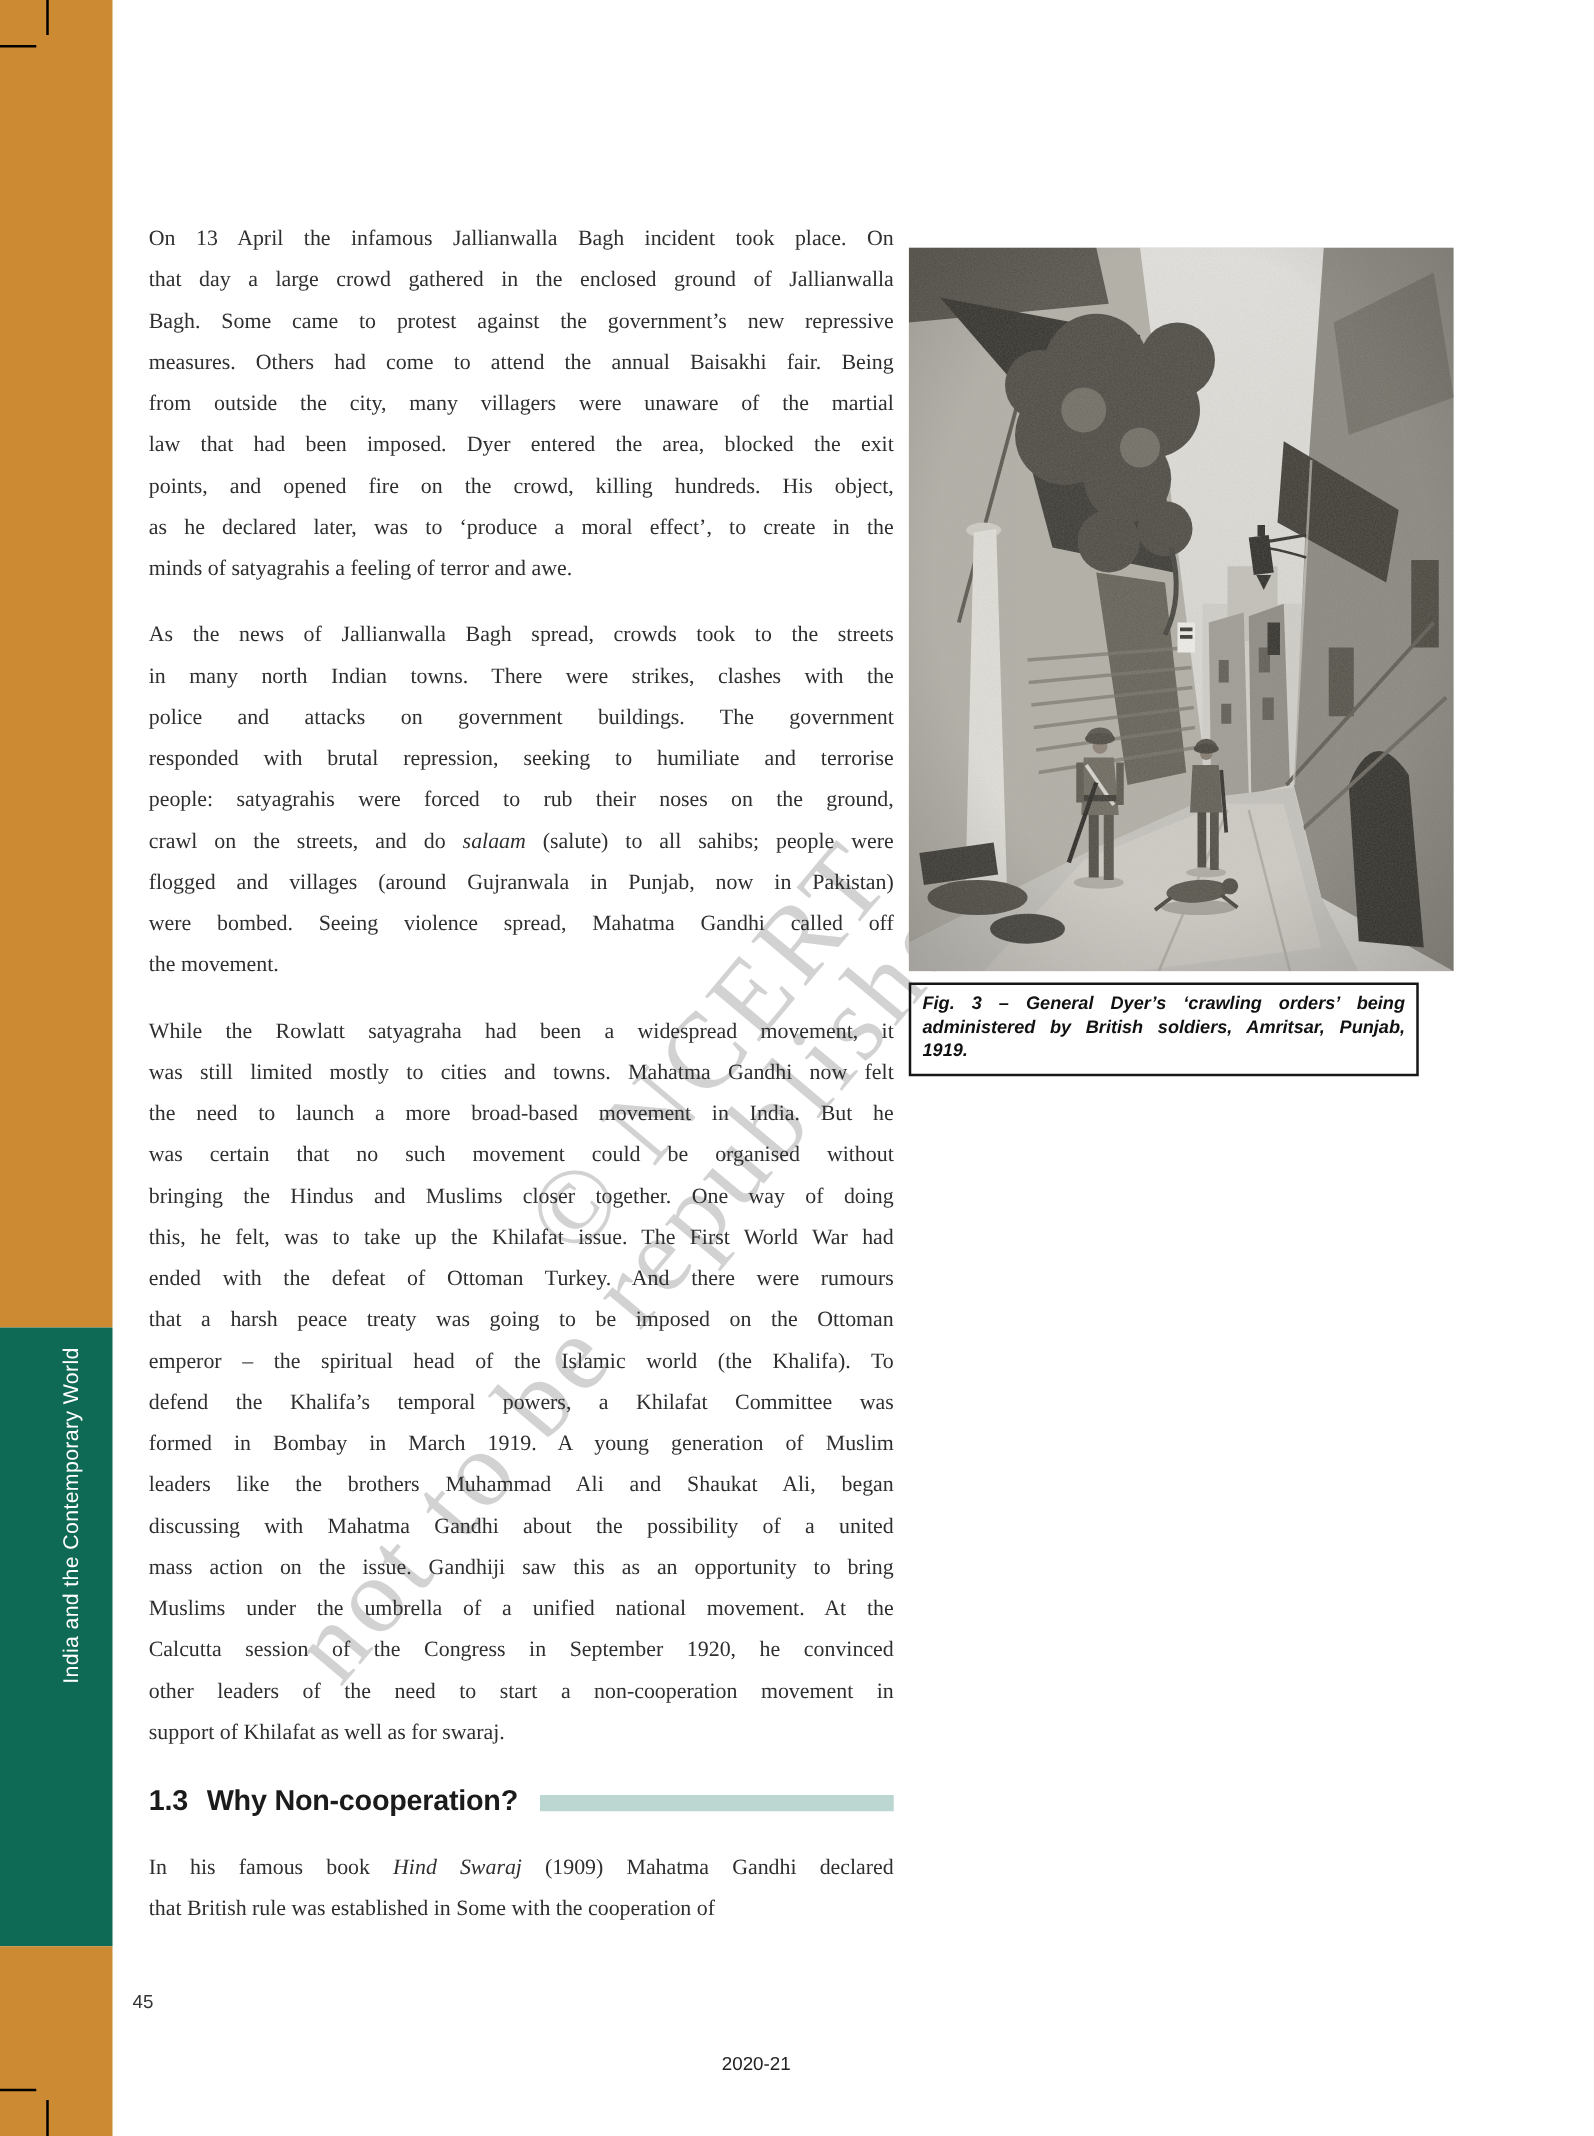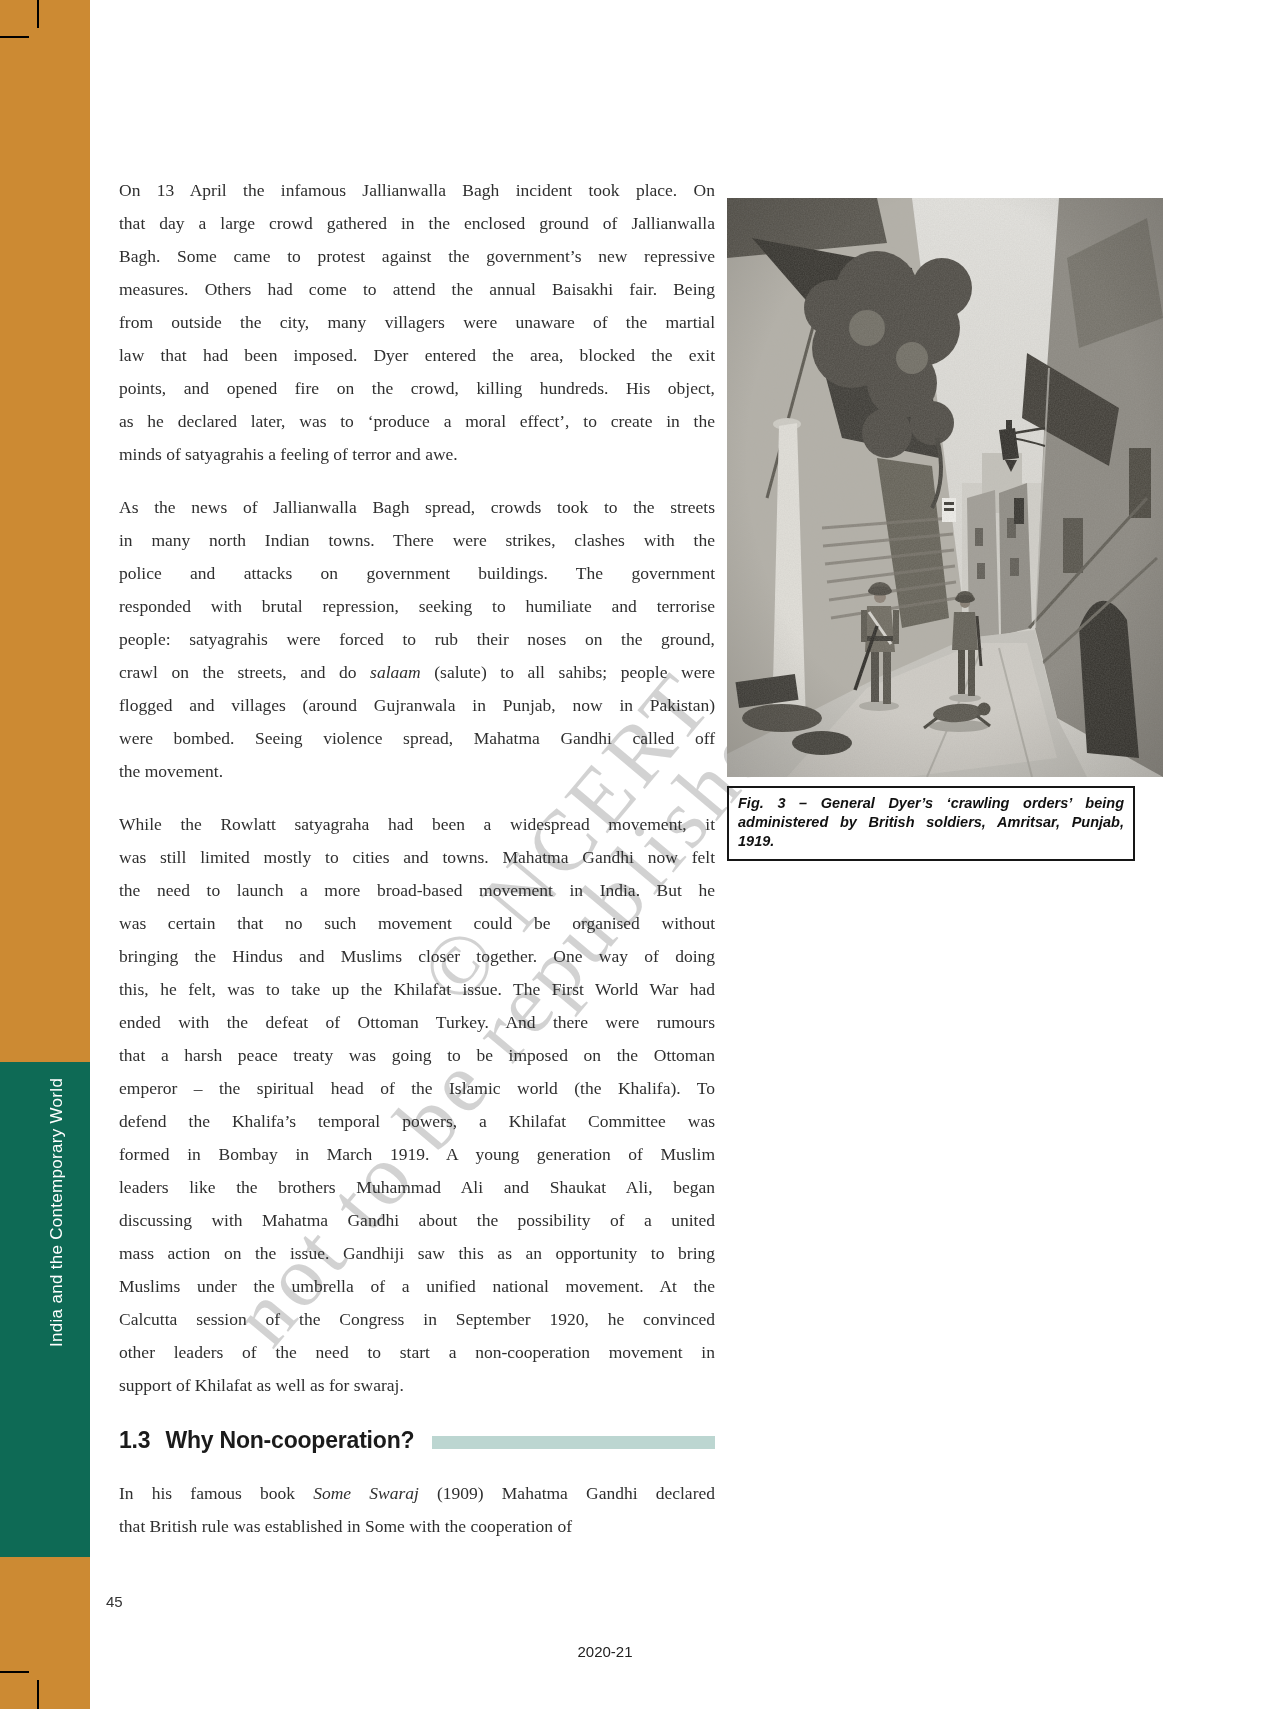--- a/index.html
+++ b/index.html
@@ -114,21 +114,21 @@
         <p class="para"><span class="ln">On 13 April the infamous Jallianwalla Bagh incident took place. On</span><span class="ln">that day a large crowd gathered in the enclosed ground of Jallianwalla</span><span class="ln">Bagh. Some came to protest against the government’s new repressive</span><span class="ln">measures. Others had come to attend the annual Baisakhi fair. Being</span><span class="ln">from outside the city, many villagers were unaware of the martial</span><span class="ln">law that had been imposed. Dyer entered the area, blocked the exit</span><span class="ln">points, and opened fire on the crowd, killing hundreds. His object,</span><span class="ln">as he declared later, was to ‘produce a moral effect’, to create in the</span><span class="ln last">minds of satyagrahis a feeling of terror and awe.</span></p>
         <p class="para"><span class="ln">As the news of Jallianwalla Bagh spread, crowds took to the streets</span><span class="ln">in many north Indian towns. There were strikes, clashes with the</span><span class="ln">police and attacks on government buildings. The government</span><span class="ln">responded with brutal repression, seeking to humiliate and terrorise</span><span class="ln">people: satyagrahis were forced to rub their noses on the ground,</span><span class="ln">crawl on the streets, and do <i>salaam</i> (salute) to all sahibs; people were</span><span class="ln">flogged and villages (around Gujranwala in Punjab, now in Pakistan)</span><span class="ln">were bombed. Seeing violence spread, Mahatma Gandhi called off</span><span class="ln last">the movement.</span></p>
         <p class="para"><span class="ln">While the Rowlatt satyagraha had been a widespread movement, it</span><span class="ln">was still limited mostly to cities and towns. Mahatma Gandhi now felt</span><span class="ln">the need to launch a more broad-based movement in India. But he</span><span class="ln">was certain that no such movement could be organised without</span><span class="ln">bringing the Hindus and Muslims closer together. One way of doing</span><span class="ln">this, he felt, was to take up the Khilafat issue. The First World War had</span><span class="ln">ended with the defeat of Ottoman Turkey. And there were rumours</span><span class="ln">that a harsh peace treaty was going to be imposed on the Ottoman</span><span class="ln">emperor – the spiritual head of the Islamic world (the Khalifa). To</span><span class="ln">defend the Khalifa’s temporal powers, a Khilafat Committee was</span><span class="ln">formed in Bombay in March 1919. A young generation of Muslim</span><span class="ln">leaders like the brothers Muhammad Ali and Shaukat Ali, began</span><span class="ln">discussing with Mahatma Gandhi about the possibility of a united</span><span class="ln">mass action on the issue. Gandhiji saw this as an opportunity to bring</span><span class="ln">Muslims under the umbrella of a unified national movement. At the</span><span class="ln">Calcutta session of the Congress in September 1920, he convinced</span><span class="ln">other leaders of the need to start a non-cooperation movement in</span><span class="ln last">support of Khilafat as well as for swaraj.</span></p>
       </div>
     <h2 class="heading">
       <span class="h-num">1.3</span>
       <span class="h-title">Why Non-cooperation?</span>
       <span class="h-bar"></span>
     </h2>
     <div id="paras-after">
-        <p class="para"><span class="ln">In his famous book <i>Some Swaraj</i> (1909) Mahatma Gandhi declared</span><span class="ln last">that British rule was established in Some with the cooperation of</span></p>
+        <p class="para"><span class="ln">In his famous book <i>Hind Swaraj</i> (1909) Mahatma Gandhi declared</span><span class="ln last">that British rule was established in Some with the cooperation of</span></p>
       </div>
   </main>
 
   <figure class="fig">
     <div class="photo" role="img" aria-label="Black and white photograph of a narrow street in Amritsar with two British soldiers and a crawling man">
       <svg width="436" height="579" viewBox="0 0 436 579" xmlns="http://www.w3.org/2000/svg">
         <defs>
           <radialGradient id="vig" cx="50%" cy="45%" r="78%">
             <stop offset="58%" stop-color="#2e2c28" stop-opacity="0"></stop>
             <stop offset="100%" stop-color="#2e2c28" stop-opacity="0.24"></stop>

